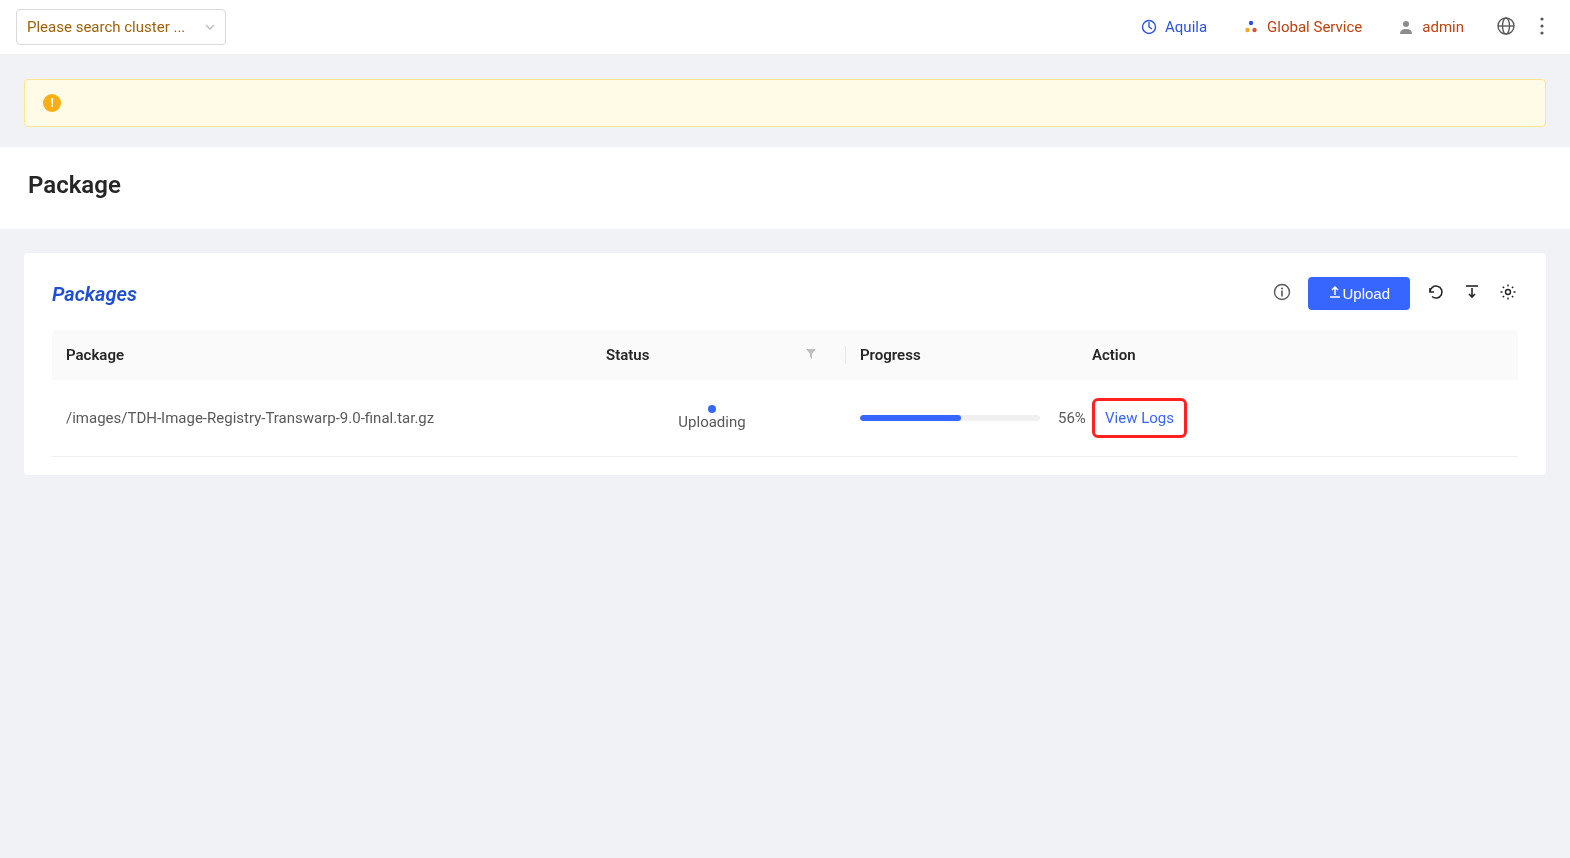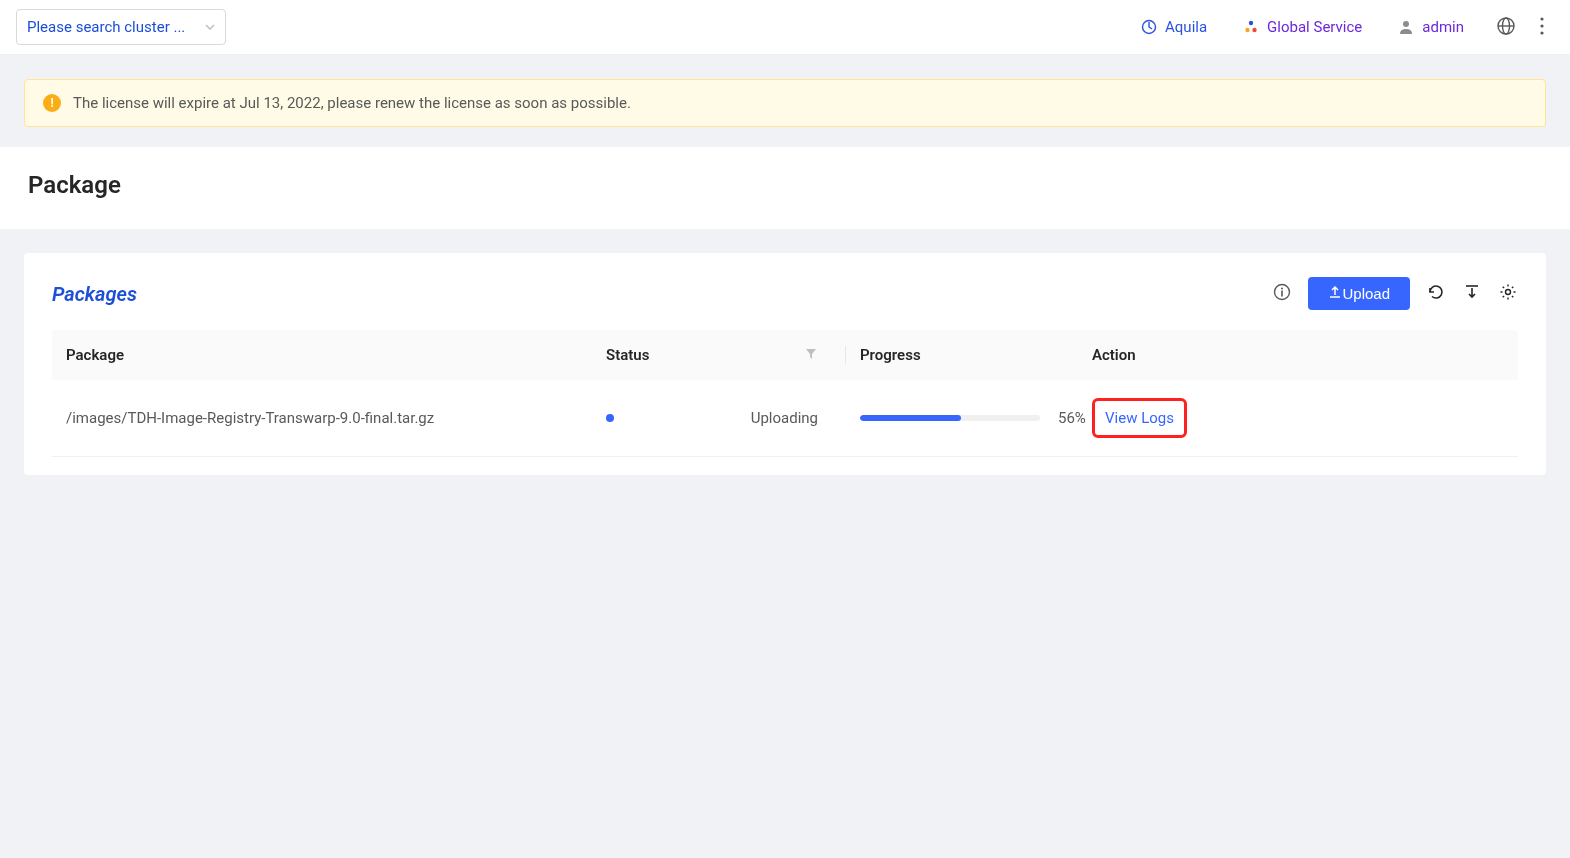--- a/index.html
+++ b/index.html
@@ -23,36 +23,36 @@
   border-bottom: 1px solid #f0f0f0;
 }
 .search-box {
   width: 210px;
   height: 36px;
   border: 1px solid #d9d9d9;
   border-radius: 4px;
   display: flex;
   align-items: center;
   padding: 0 10px;
-  color: #1d4ed8;
+  color: #a16207;
   cursor: pointer;
   justify-content: space-between;
 }
 .search-box span { font-size: 15px; }
 .chevron-down {
   width: 10px; height: 10px;
   display: inline-flex; align-items: center; justify-content: center;
 }
 .top-spacer { flex: 1; }
 .nav-item {
   display: flex;
   align-items: center;
   gap: 8px;
   padding: 0 18px;
-  color: #6d28d9;
+  color: #c2410c;
   font-size: 15px;
   cursor: pointer;
 }
 .nav-item.aquila { color: #2952e3; }
 .nav-icon { width: 16px; height: 16px; display: inline-flex; align-items: center; justify-content: center; }
 .globe-btn { padding: 0 14px; cursor: pointer; color: #595959; }
 .more-btn { padding: 0 10px; cursor: pointer; color: #595959; }
 
 
 .alert-banner {
@@ -150,20 +150,21 @@
   display: flex;
   padding: 18px 14px;
   align-items: center;
   border-bottom: 1px solid #f0f0f0;
   font-size: 15px;
   color: #595959;
 }
 .status-cell {
   display: flex;
   align-items: center;
+  flex-direction: column;
 }
 .status-dot {
   width: 8px; height: 8px;
   background: #3766ff;
   border-radius: 50%;
 }
 .progress-cell {
   display: flex;
   align-items: center;
   gap: 18px;
@@ -251,21 +252,20 @@
           <circle cx="2" cy="2" r="1.6" fill="#595959"></circle>
           <circle cx="2" cy="9" r="1.6" fill="#595959"></circle>
           <circle cx="2" cy="16" r="1.6" fill="#595959"></circle>
         </svg>
     </span>
   </div>
 </div>
 
 <div class="alert-banner">
   <span class="alert-icon">!</span>
-  <span>The license will expire at Jul 13, 2022, please renew the license as soon as possible.</span>
 </div>
 
 <div class="page-title">Package</div>
 
 <div class="card">
   <div class="card-header">
     <div class="card-title">Packages</div>
     <div class="card-actions">
       <span class="icon-btn">
         <span>

